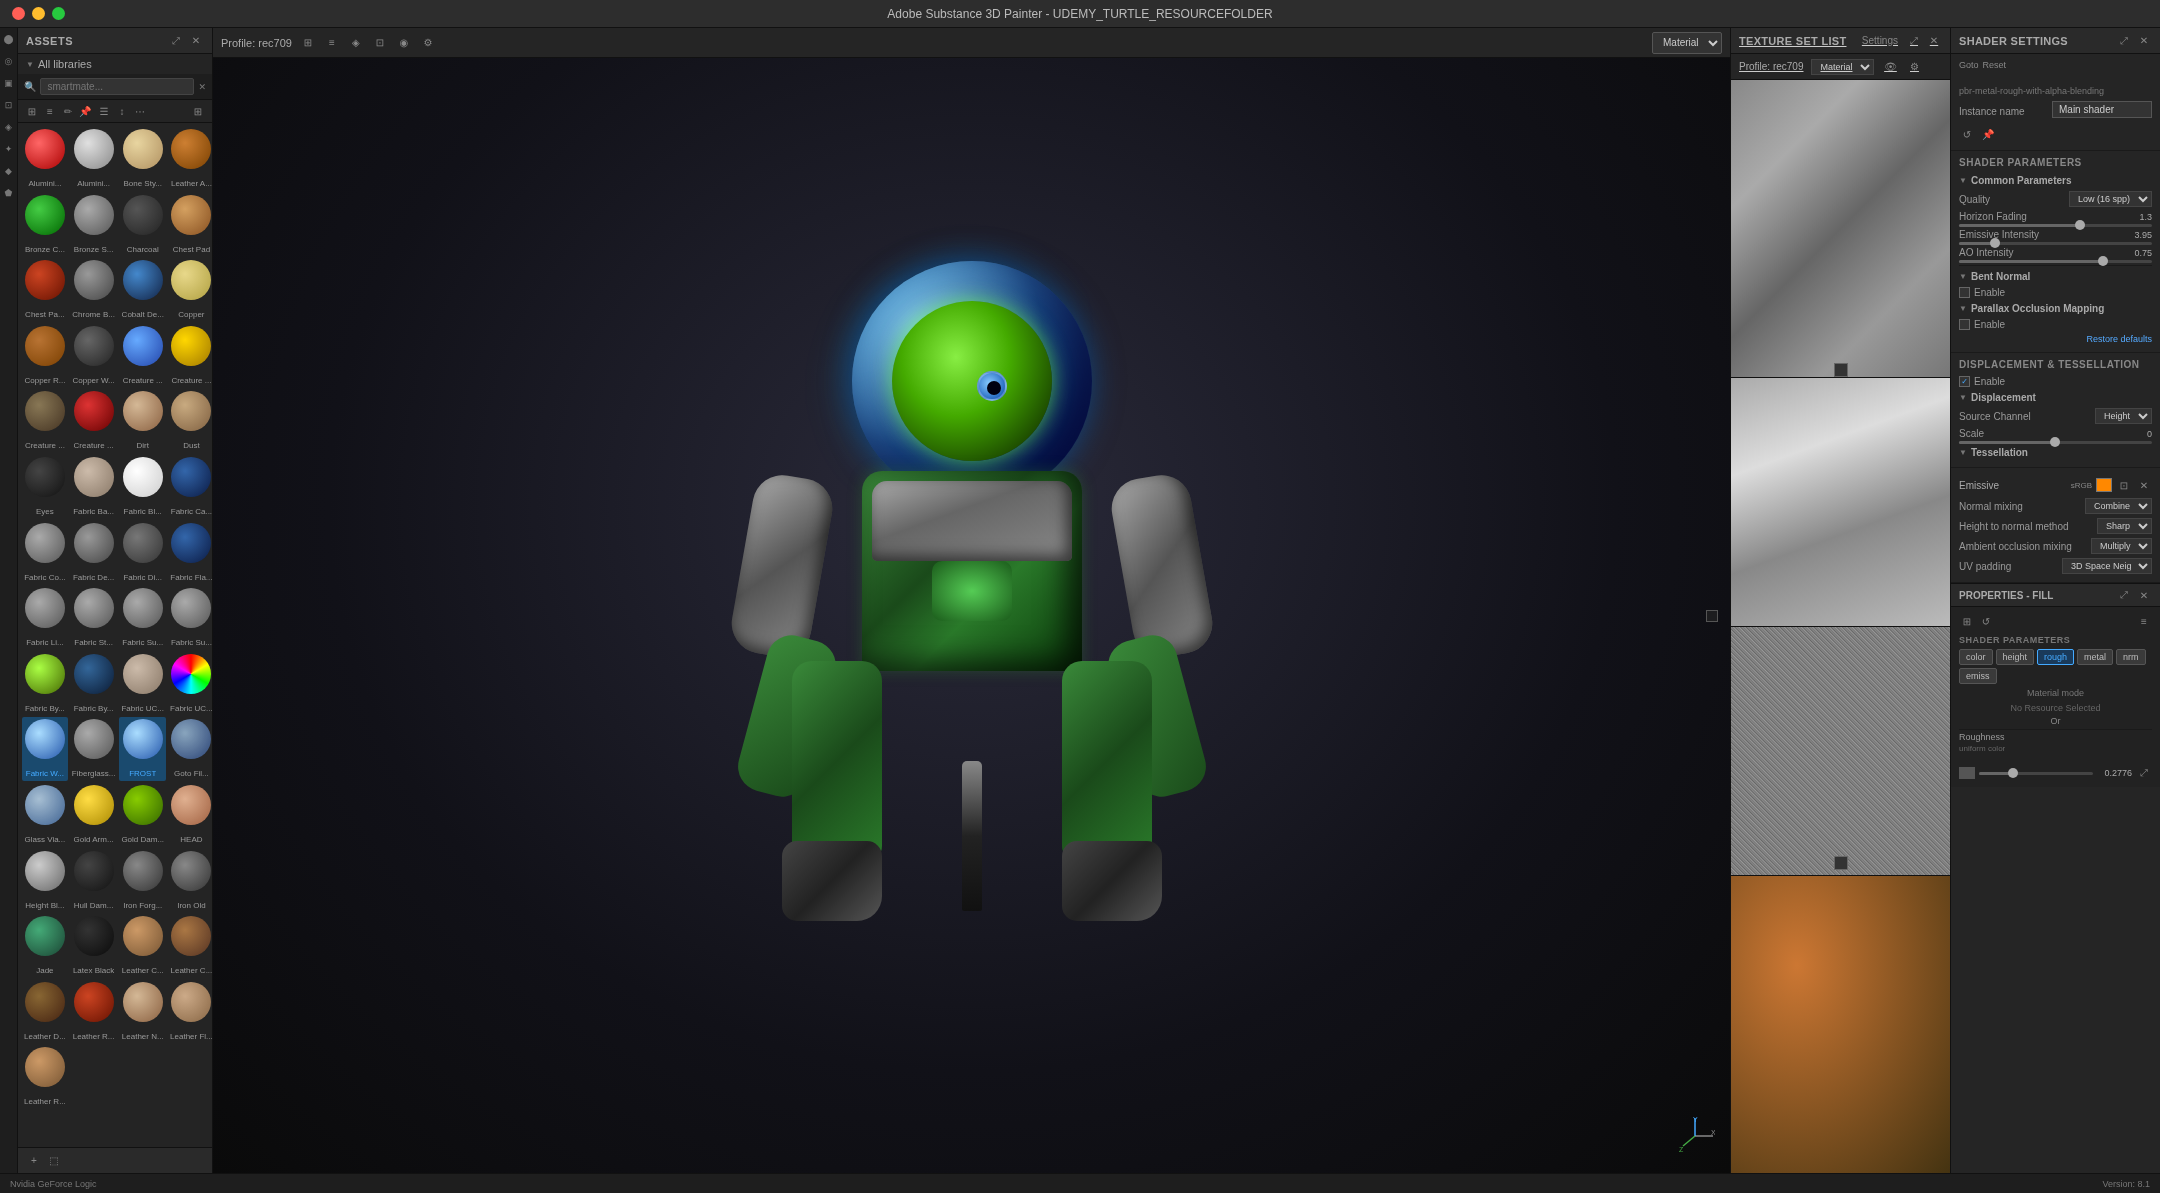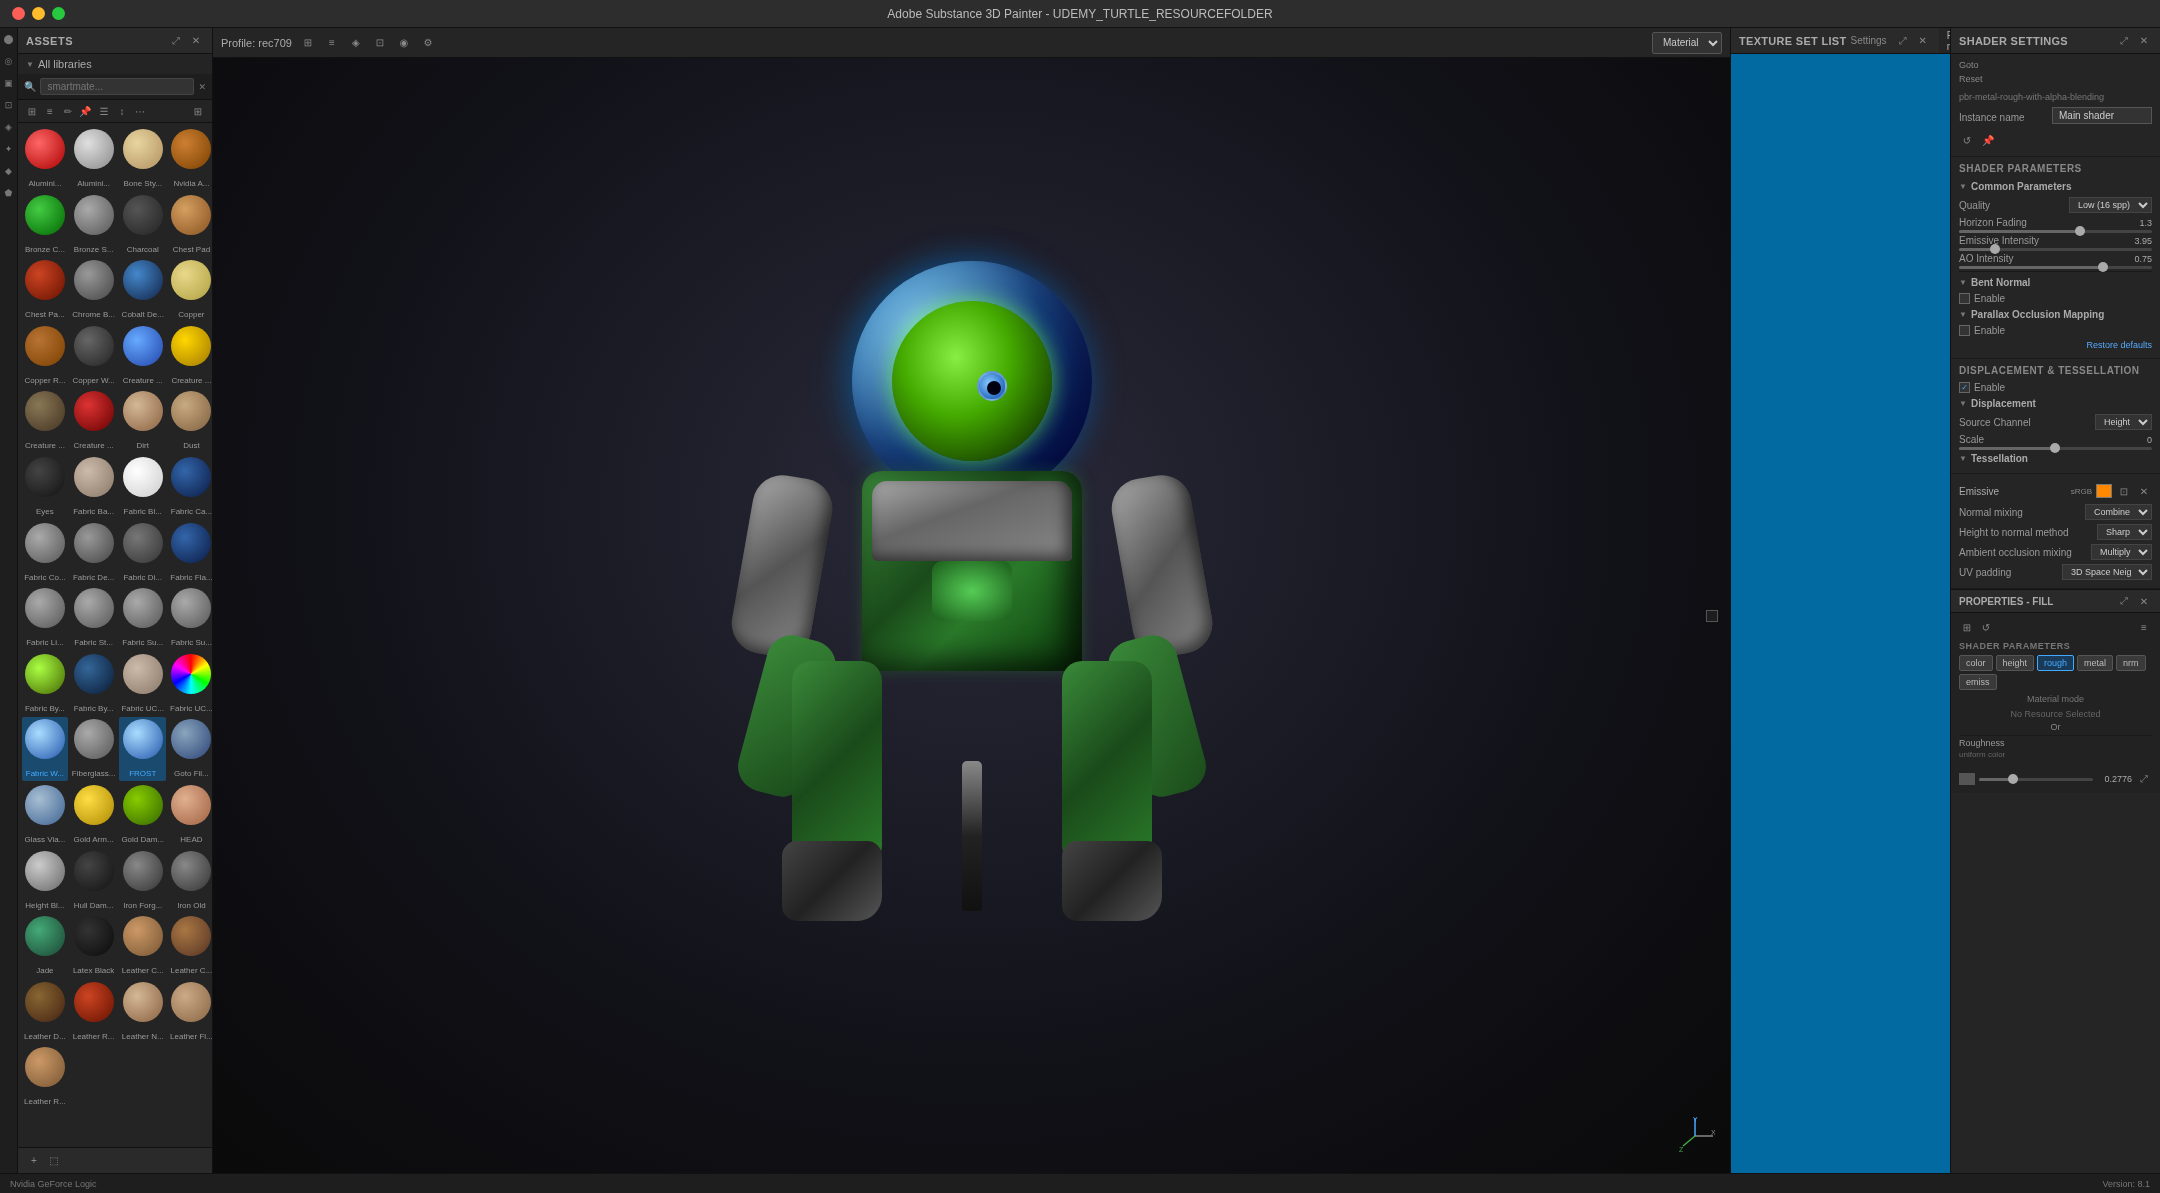--- a/index.html
+++ b/index.html
@@ -433,24 +433,25 @@
       display: flex;
       align-items: center;
       justify-content: center;
       cursor: pointer;
     }
 
     
     .right-panels {
       width: 220px;
       display: flex;
-      flex-direction: row;
-      background: #0369a1;
+      flex-direction: column;
+      background: #bef264;
       border-left: 1px solid #111;
       flex-shrink: 0;
+      text-decoration: underline;
     }
 
     
     .panel-header {
       height: 26px;
       background: #2a2a2a;
       display: flex;
       align-items: center;
       padding: 0 8px;
       justify-content: space-between;
@@ -817,21 +818,21 @@
         <div class="asset-item">
           <div class="asset-thumb sphere-aluminum"></div>
           <div class="asset-label">Alumini...</div>
         </div>
         <div class="asset-item">
           <div class="asset-thumb sphere-bone"></div>
           <div class="asset-label">Bone Sty...</div>
         </div>
         <div class="asset-item">
           <div class="asset-thumb sphere-bronze"></div>
-          <div class="asset-label">Nvidia A...</div>
+          <div class="asset-label">Leather A...</div>
         </div>
         <div class="asset-item">
           <div class="asset-thumb sphere-green"></div>
           <div class="asset-label">Bronze C...</div>
         </div>
         <div class="asset-item">
           <div class="asset-thumb sphere-gray"></div>
           <div class="asset-label">Bronze S...</div>
         </div>
         <div class="asset-item">
@@ -1167,21 +1168,21 @@
 
     <div class="shader-header">
       <span class="shader-title">SHADER SETTINGS</span>
       <div style="display:flex;gap:4px;">
         <div class="icon-btn">⤢</div>
         <div class="icon-btn">✕</div>
       </div>
     </div>
 
     <div class="shader-section">
-      <div style="display:flex;gap:4px;margin-bottom:8px;flex-direction:column;">
+      <div style="display:flex;gap:4px;margin-bottom:16px;">
         <span style="font-size:9px;color:#888;">Goto</span>
         <span style="font-size:9px;color:#888;">Reset</span>
       </div>
       <div class="shader-subtext">pbr-metal-rough-with-alpha-blending</div>
       <div class="shader-row">
         <span class="shader-label">Instance name</span>
         <input type="text" class="shader-input" style="width: 100px;" value="Main shader">
       </div>
 
       <div style="display:flex;gap:6px;padding:2px 0;">

